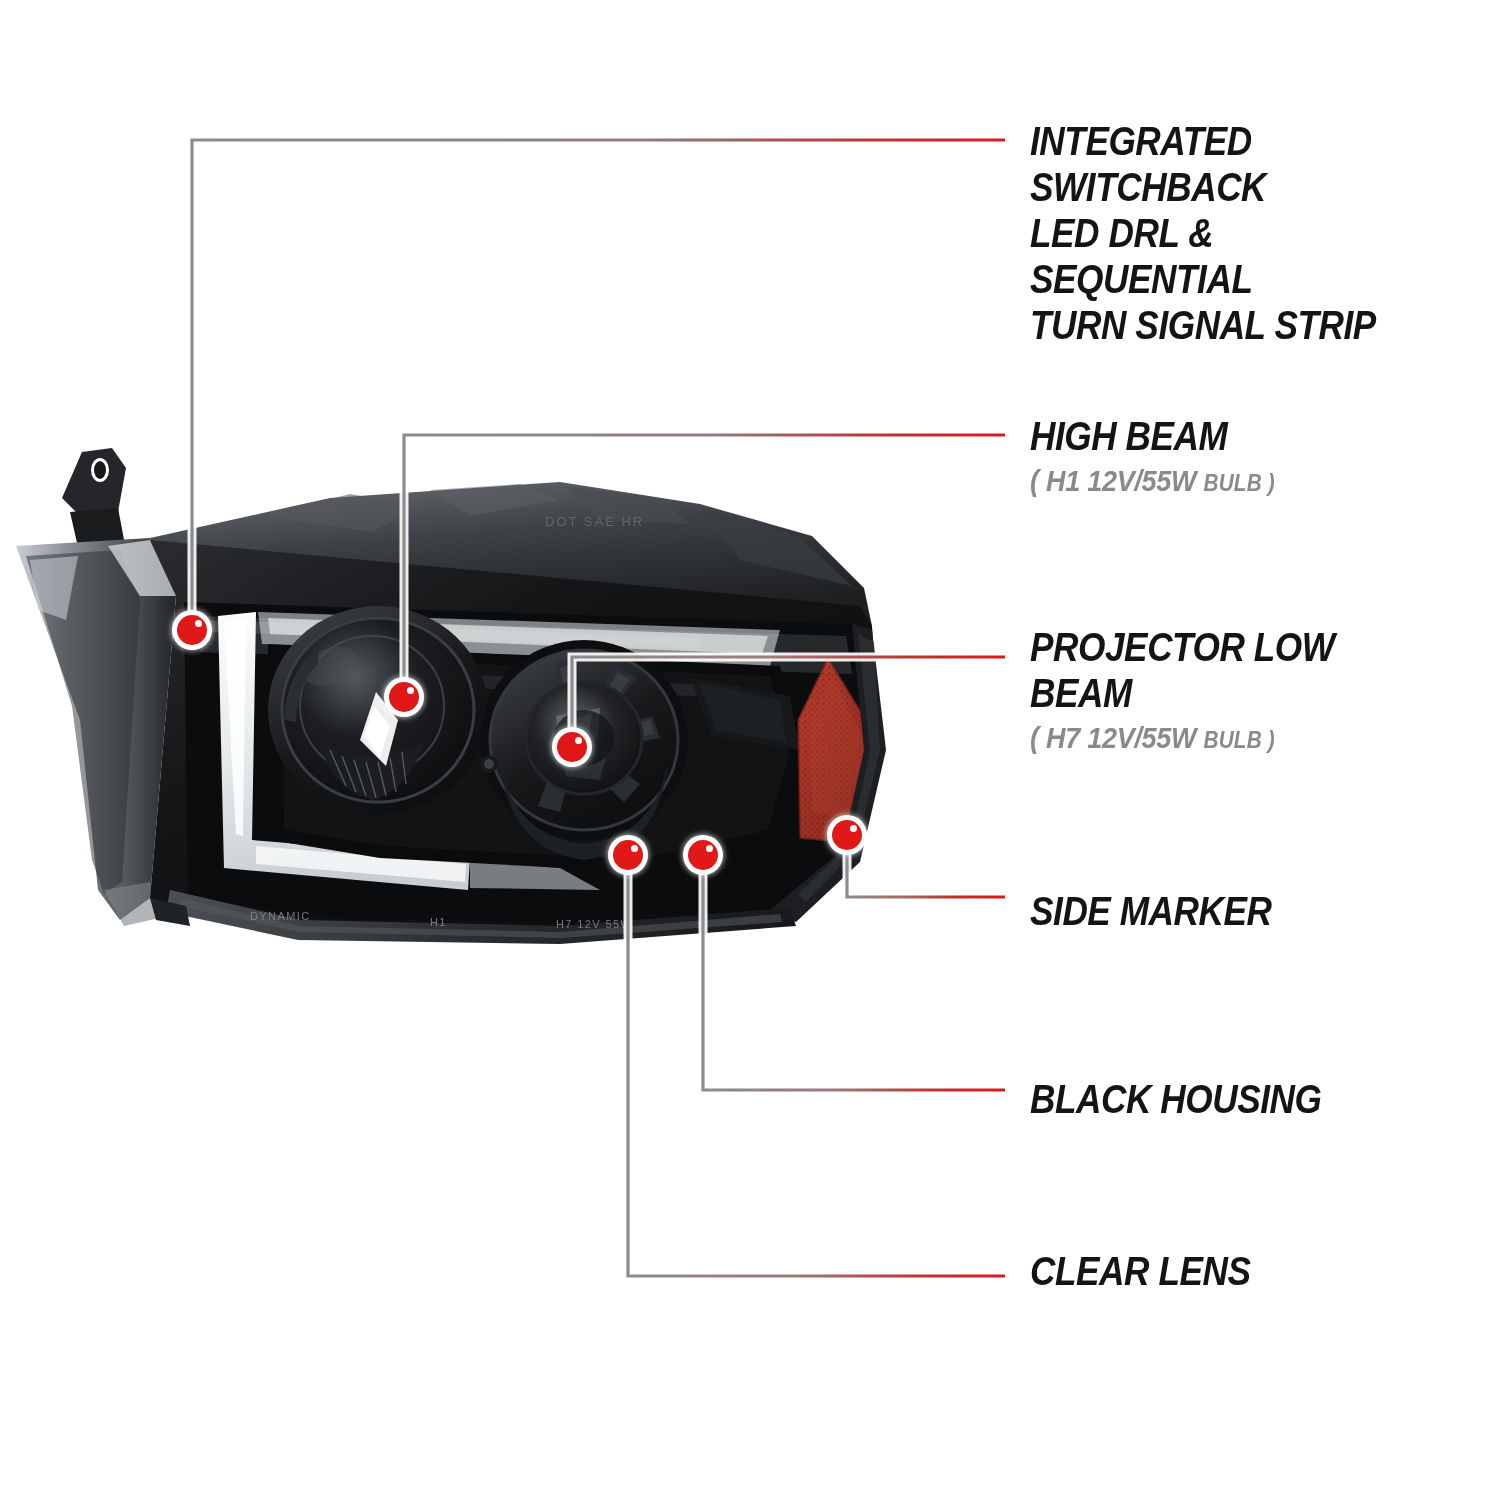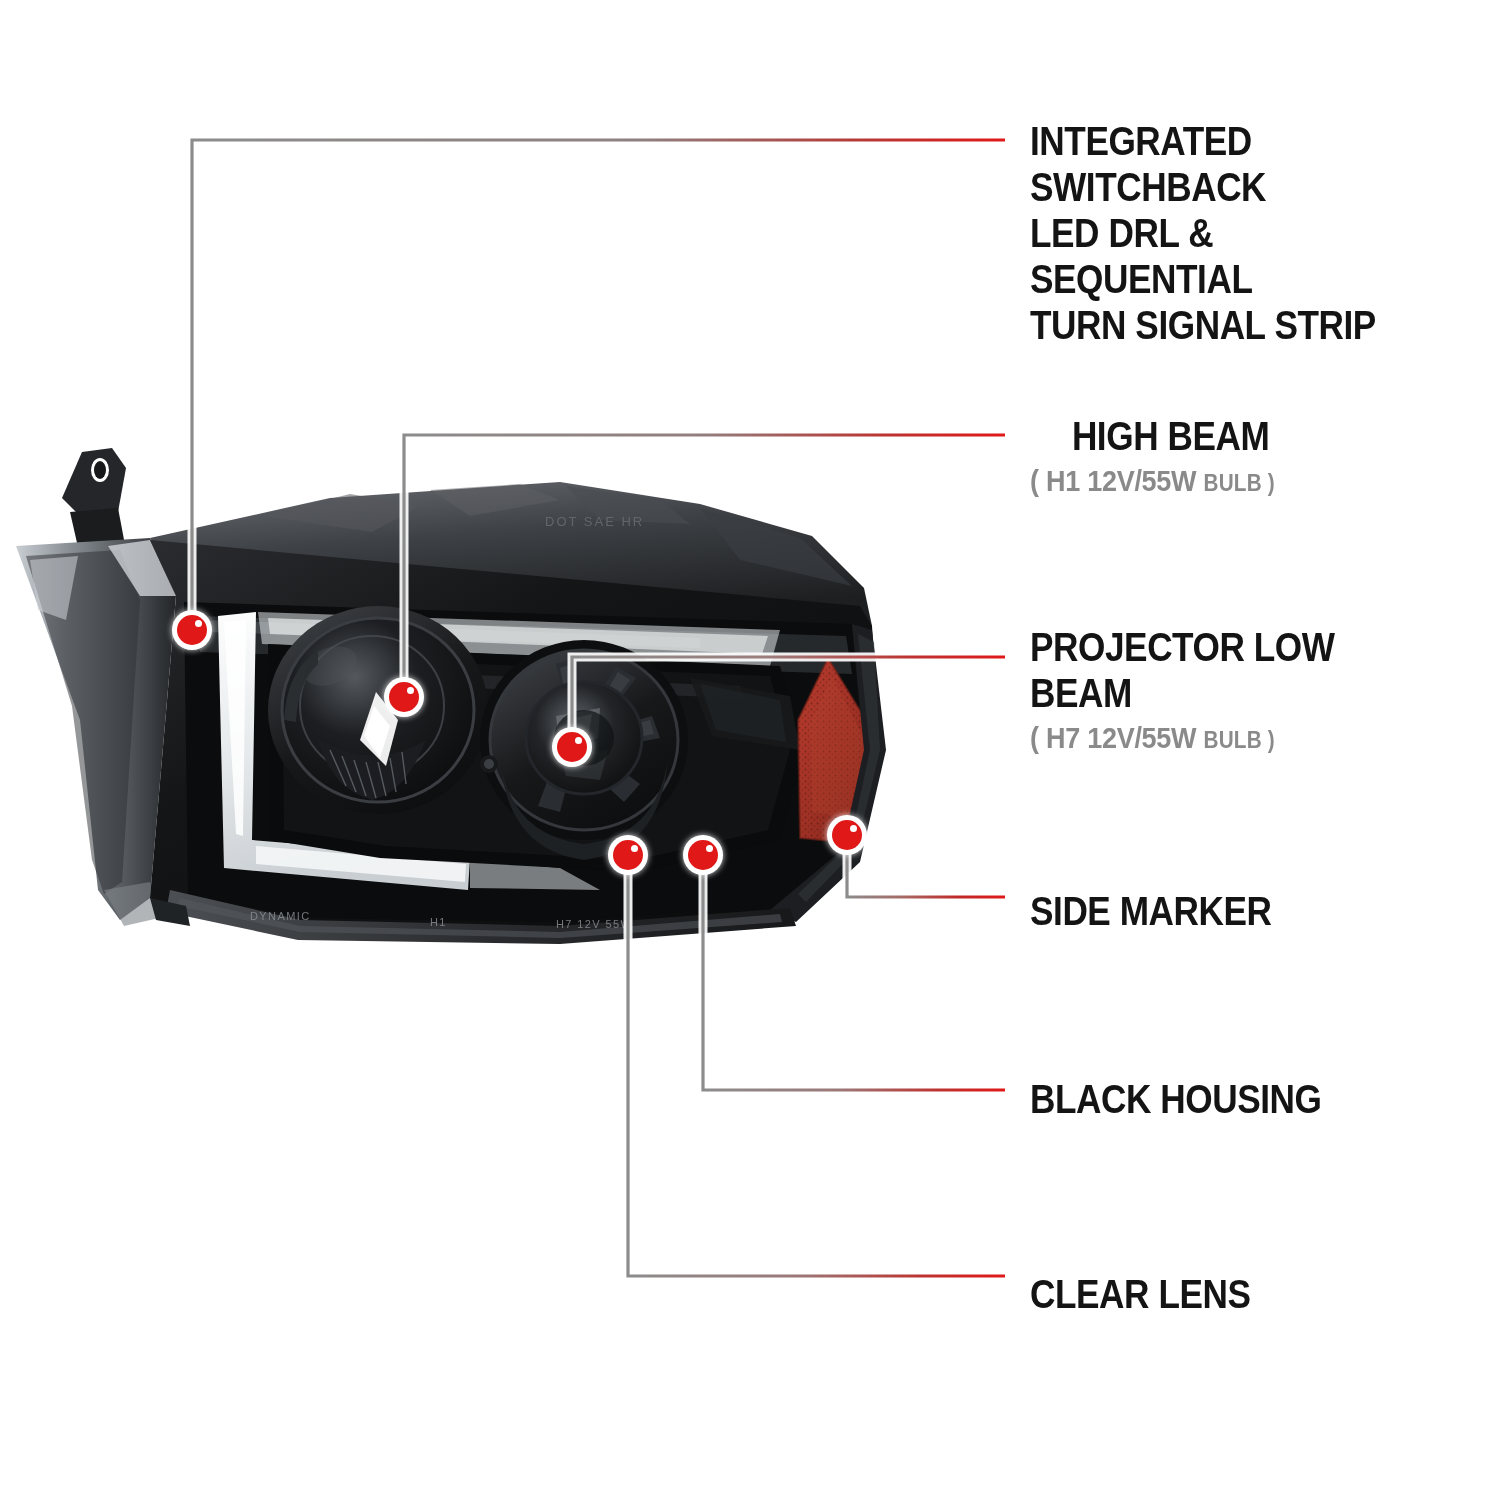--- a/index.html
+++ b/index.html
@@ -14,20 +14,21 @@
     height: 1500px;
     background: #ffffff;
     overflow: hidden;
     font-family: "Liberation Sans", sans-serif;
   }
 
   
   .callout {
     position: absolute;
     left: 1030px;
+    font-style: italic;
   }
   .callout-title {
     font-family: "Liberation Sans", sans-serif;
     font-weight: 700;
     font-size: 40px;
     line-height: 46px;
     letter-spacing: -0.5px;
     color: #141414;
     white-space: pre-line;
     transform: scaleX(0.88);
@@ -353,35 +354,35 @@
   <div class="marker" style="left:847px; top:835px;"></div>
   <div class="marker" style="left:703px; top:855px;"></div>
   <div class="marker" style="left:628px; top:855px;"></div>
 
   <div class="callout" style="top:118px;">
     <div class="callout-title">INTEGRATED SWITCHBACK
 LED DRL  &amp; SEQUENTIAL
 TURN SIGNAL STRIP</div>
   </div>
 
-  <div class="callout" style="top:413px;text-align:right;">
+  <div class="callout" style="top:413px;">
     <div class="callout-title">HIGH BEAM</div>
     <div class="callout-sub"><span>( H1  12V/55W </span><span class="small">BULB )</span></div>
   </div>
 
   <div class="callout" style="top:624px;">
     <div class="callout-title">PROJECTOR LOW BEAM</div>
     <div class="callout-sub"><span>( H7  12V/55W </span><span class="small">BULB )</span></div>
   </div>
 
   <div class="callout" style="top:888px;">
     <div class="callout-title">SIDE MARKER</div>
   </div>
 
   <div class="callout" style="top:1063px;margin-top:13px;">
     <div class="callout-title">BLACK HOUSING</div>
   </div>
 
-  <div class="callout" style="top:1248px;margin-top:23px;">
+  <div class="callout" style="top:1248px;">
     <div class="callout-title">CLEAR LENS</div>
   </div>
 
 </div>
 
 </body></html>

